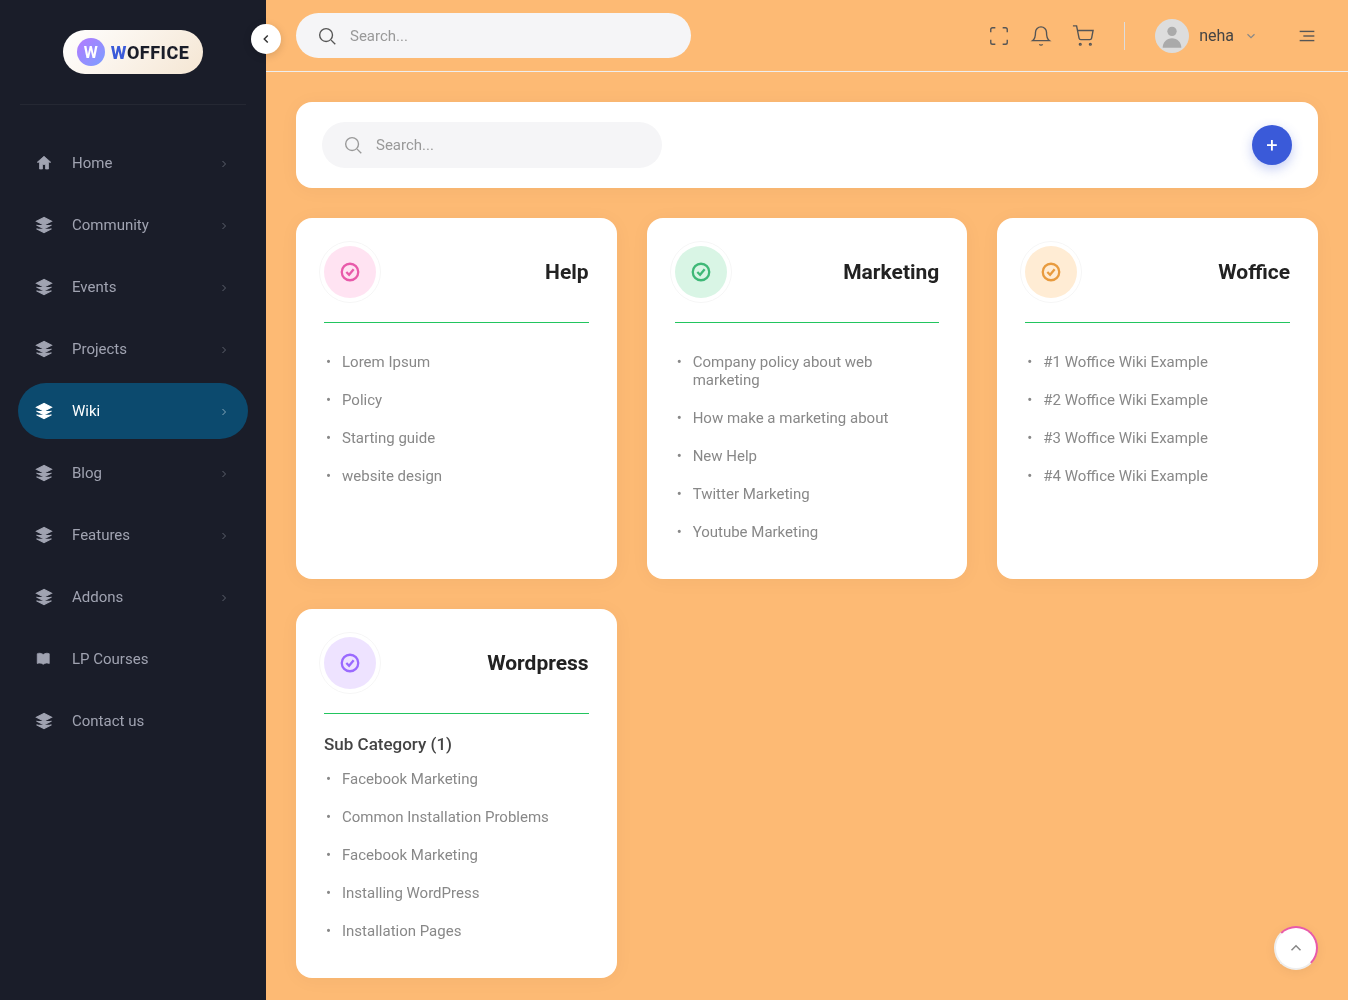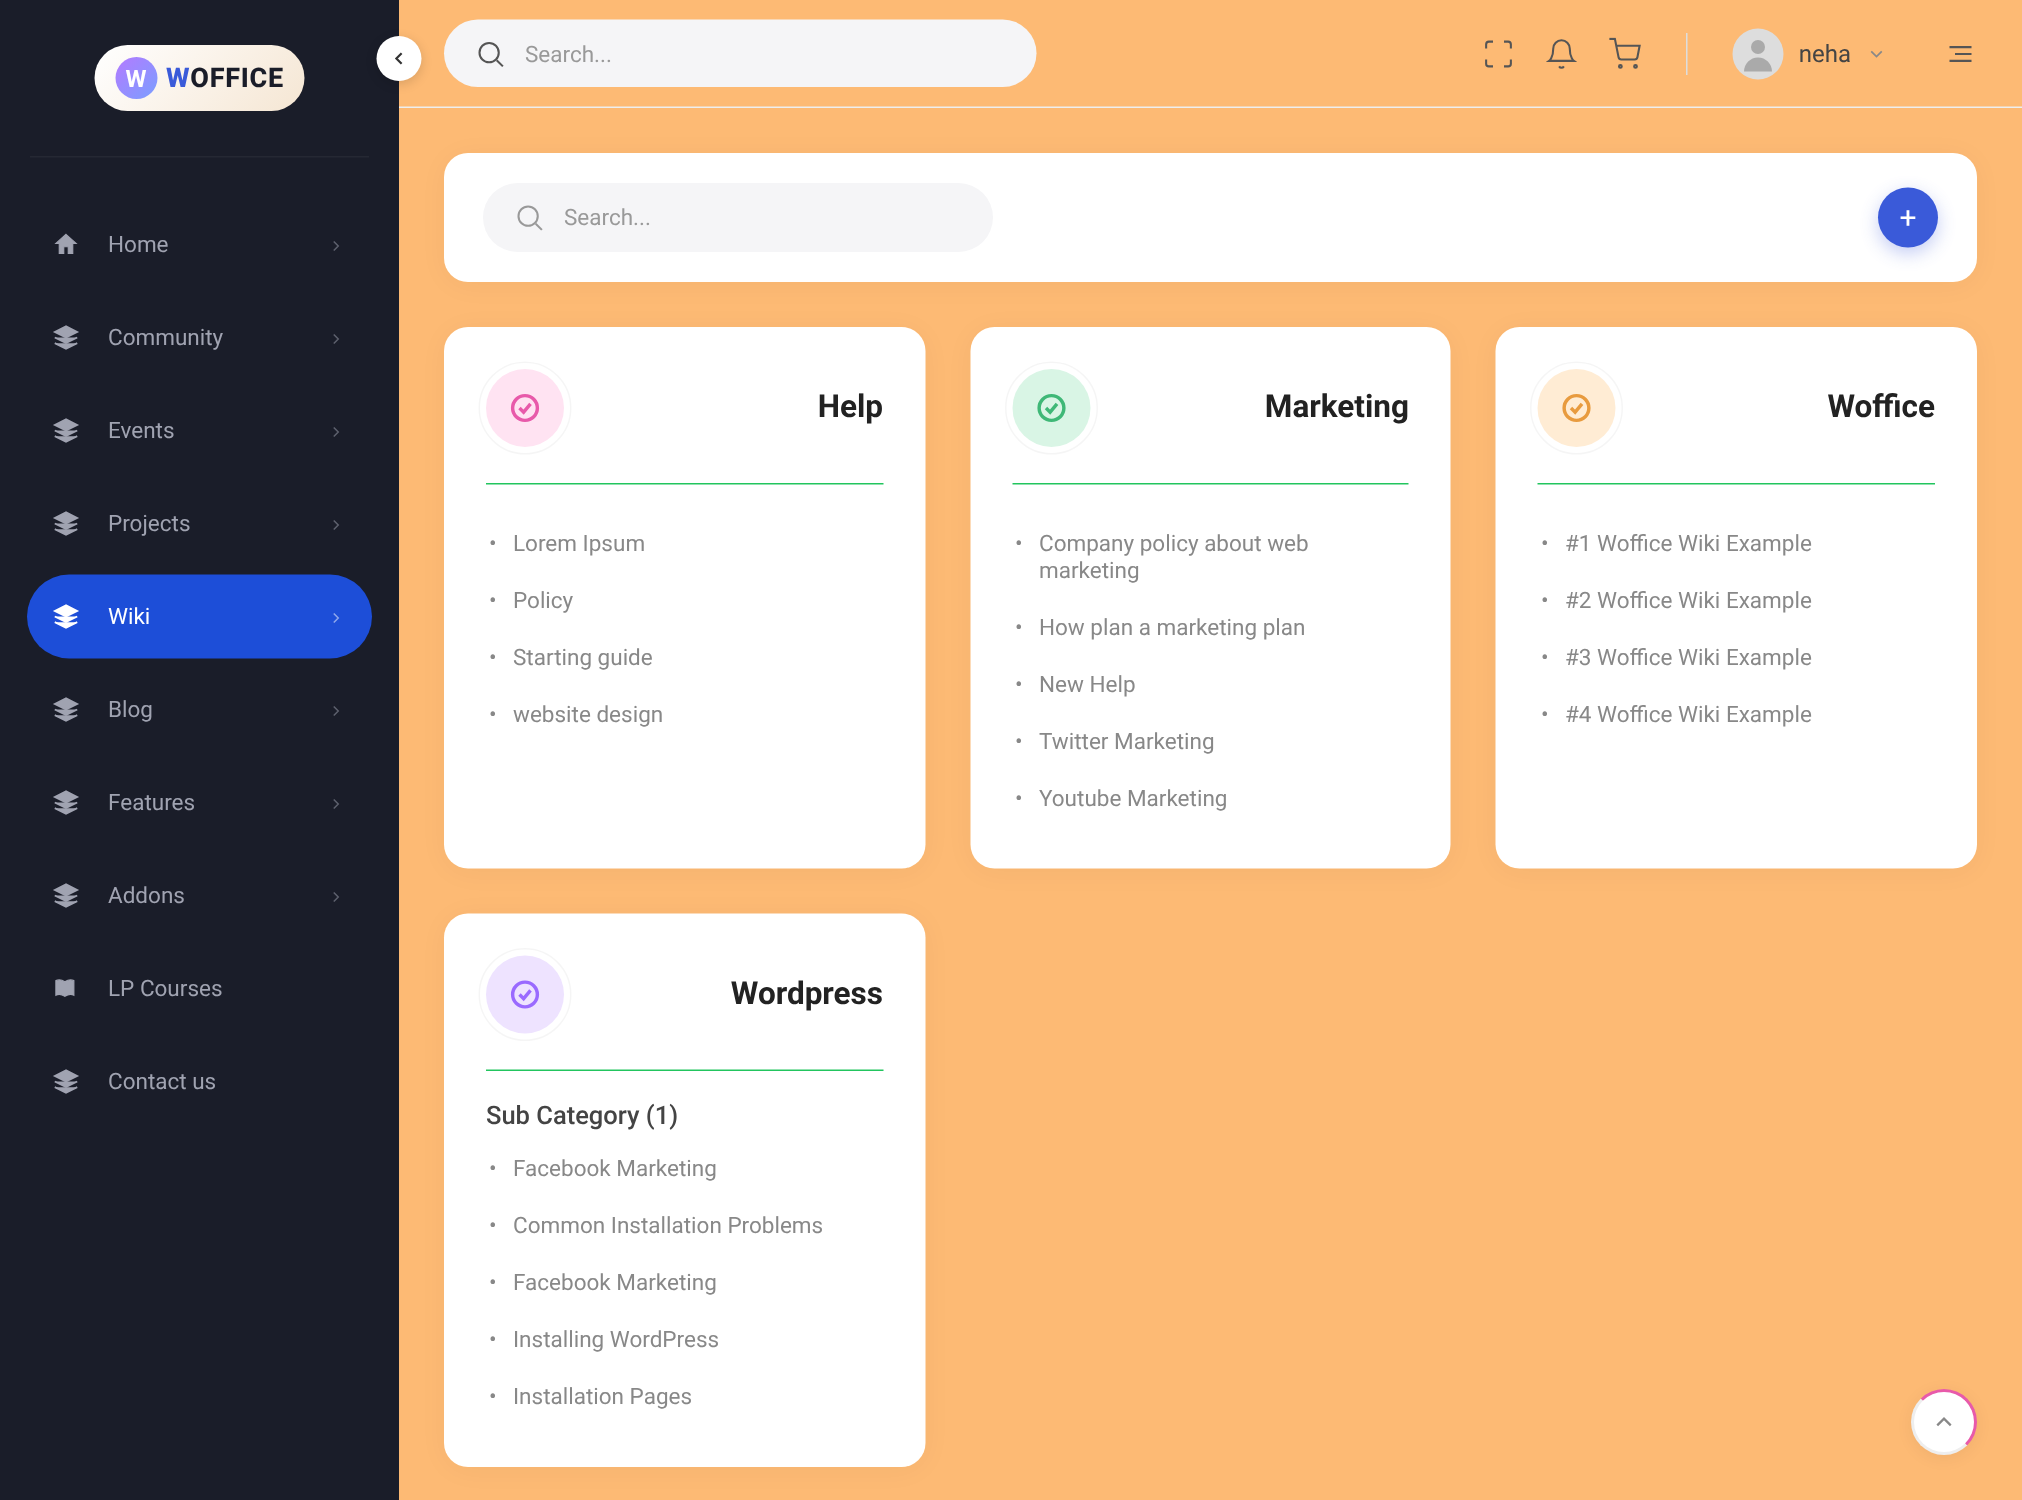--- a/index.html
+++ b/index.html
@@ -10,21 +10,21 @@
     .sidebar { width: 266px; background: #1a1d29; color: #a0a3b1; padding: 20px 0; position: relative; }
     .logo-wrap { display: flex; justify-content: center; padding: 10px 20px 30px; border-bottom: 1px solid rgba(255,255,255,0.05); margin: 0 20px 20px; }
     .logo { width: 140px; height: 44px; background: linear-gradient(135deg, #fff 0%, #f5e6d3 100%); border-radius: 22px; display: flex; align-items: center; justify-content: center; gap: 6px; }
     .logo-mark { width: 28px; height: 28px; border-radius: 50%; background: linear-gradient(135deg,#b47aff,#7a9fff); display:flex;align-items:center;justify-content:center;color:#fff;font-weight:bold;font-size:16px;}
     .logo-text { font-weight: 800; font-size: 18px; color: #1a1d29; letter-spacing: 0.5px;}
     .logo-text .blue { color: #3a5ad9; }
     .collapse-btn { position: absolute; top: 24px; right: -15px; width: 30px; height: 30px; background: #fff; border-radius: 50%; box-shadow: 0 2px 8px rgba(0,0,0,0.15); display: flex; align-items: center; justify-content: center; cursor: pointer; z-index:10;}
     .collapse-btn svg { width: 14px; height: 14px; }
     .nav { padding: 10px 18px; }
     .nav-item { display: flex; align-items: center; padding: 18px 16px; border-radius: 30px; cursor: pointer; font-size: 15px; color: #a0a3b1; position: relative; margin-bottom: 6px;}
-    .nav-item.active { background: #1d4ed8; color: #fff; }
+    .nav-item.active { background: #0c4a6e; color: #fff; }
     .nav-icon { width: 20px; height: 20px; margin-right: 18px; display: inline-flex; align-items: center; justify-content: center; }
     .nav-icon svg { width: 18px; height: 18px; fill: currentColor; stroke: currentColor; }
     .nav-chevron { margin-left: auto; width: 14px; height: 14px; opacity: 0.5; }
     .nav-chevron svg { width: 12px; height: 12px; stroke: currentColor; fill: none; stroke-width: 2;}
     
     
     .main { flex: 1; background: #fdba74; display: flex; flex-direction: column; min-width: 0;}
     .topbar { height: 72px; border-bottom: 1px solid #eee; display: flex; align-items: center; padding: 0 30px; gap: 20px; }
     .search-top { flex: 0 0 395px; background: #f5f5f7; border-radius: 30px; height: 45px; display: flex; align-items: center; padding: 0 20px; gap: 12px; }
     .search-top input { border: none; background: transparent; outline: none; font-size: 15px; color: #666; flex: 1; }
@@ -292,21 +292,21 @@
               <div class="card-icon icon-green">
                 <svg viewBox="0 0 24 24">
                   <circle cx="12" cy="12" r="9"></circle>
                   <polyline points="8 12 11 15 16 9"></polyline>
                 </svg>
               </div>
               <div class="card-title">Marketing</div>
             </div>
             <ul class="card-list">
               <li>Company policy about web marketing</li>
-              <li>How plan a marketing plan</li>
+              <li>How make a marketing about</li>
               <li>New Help</li>
               <li>Twitter Marketing</li>
               <li>Youtube Marketing</li>
             </ul>
           </div>
           <div class="card">
             <div class="card-head">
               <div class="card-icon icon-orange">
                 <svg viewBox="0 0 24 24">
                   <circle cx="12" cy="12" r="9"></circle>

